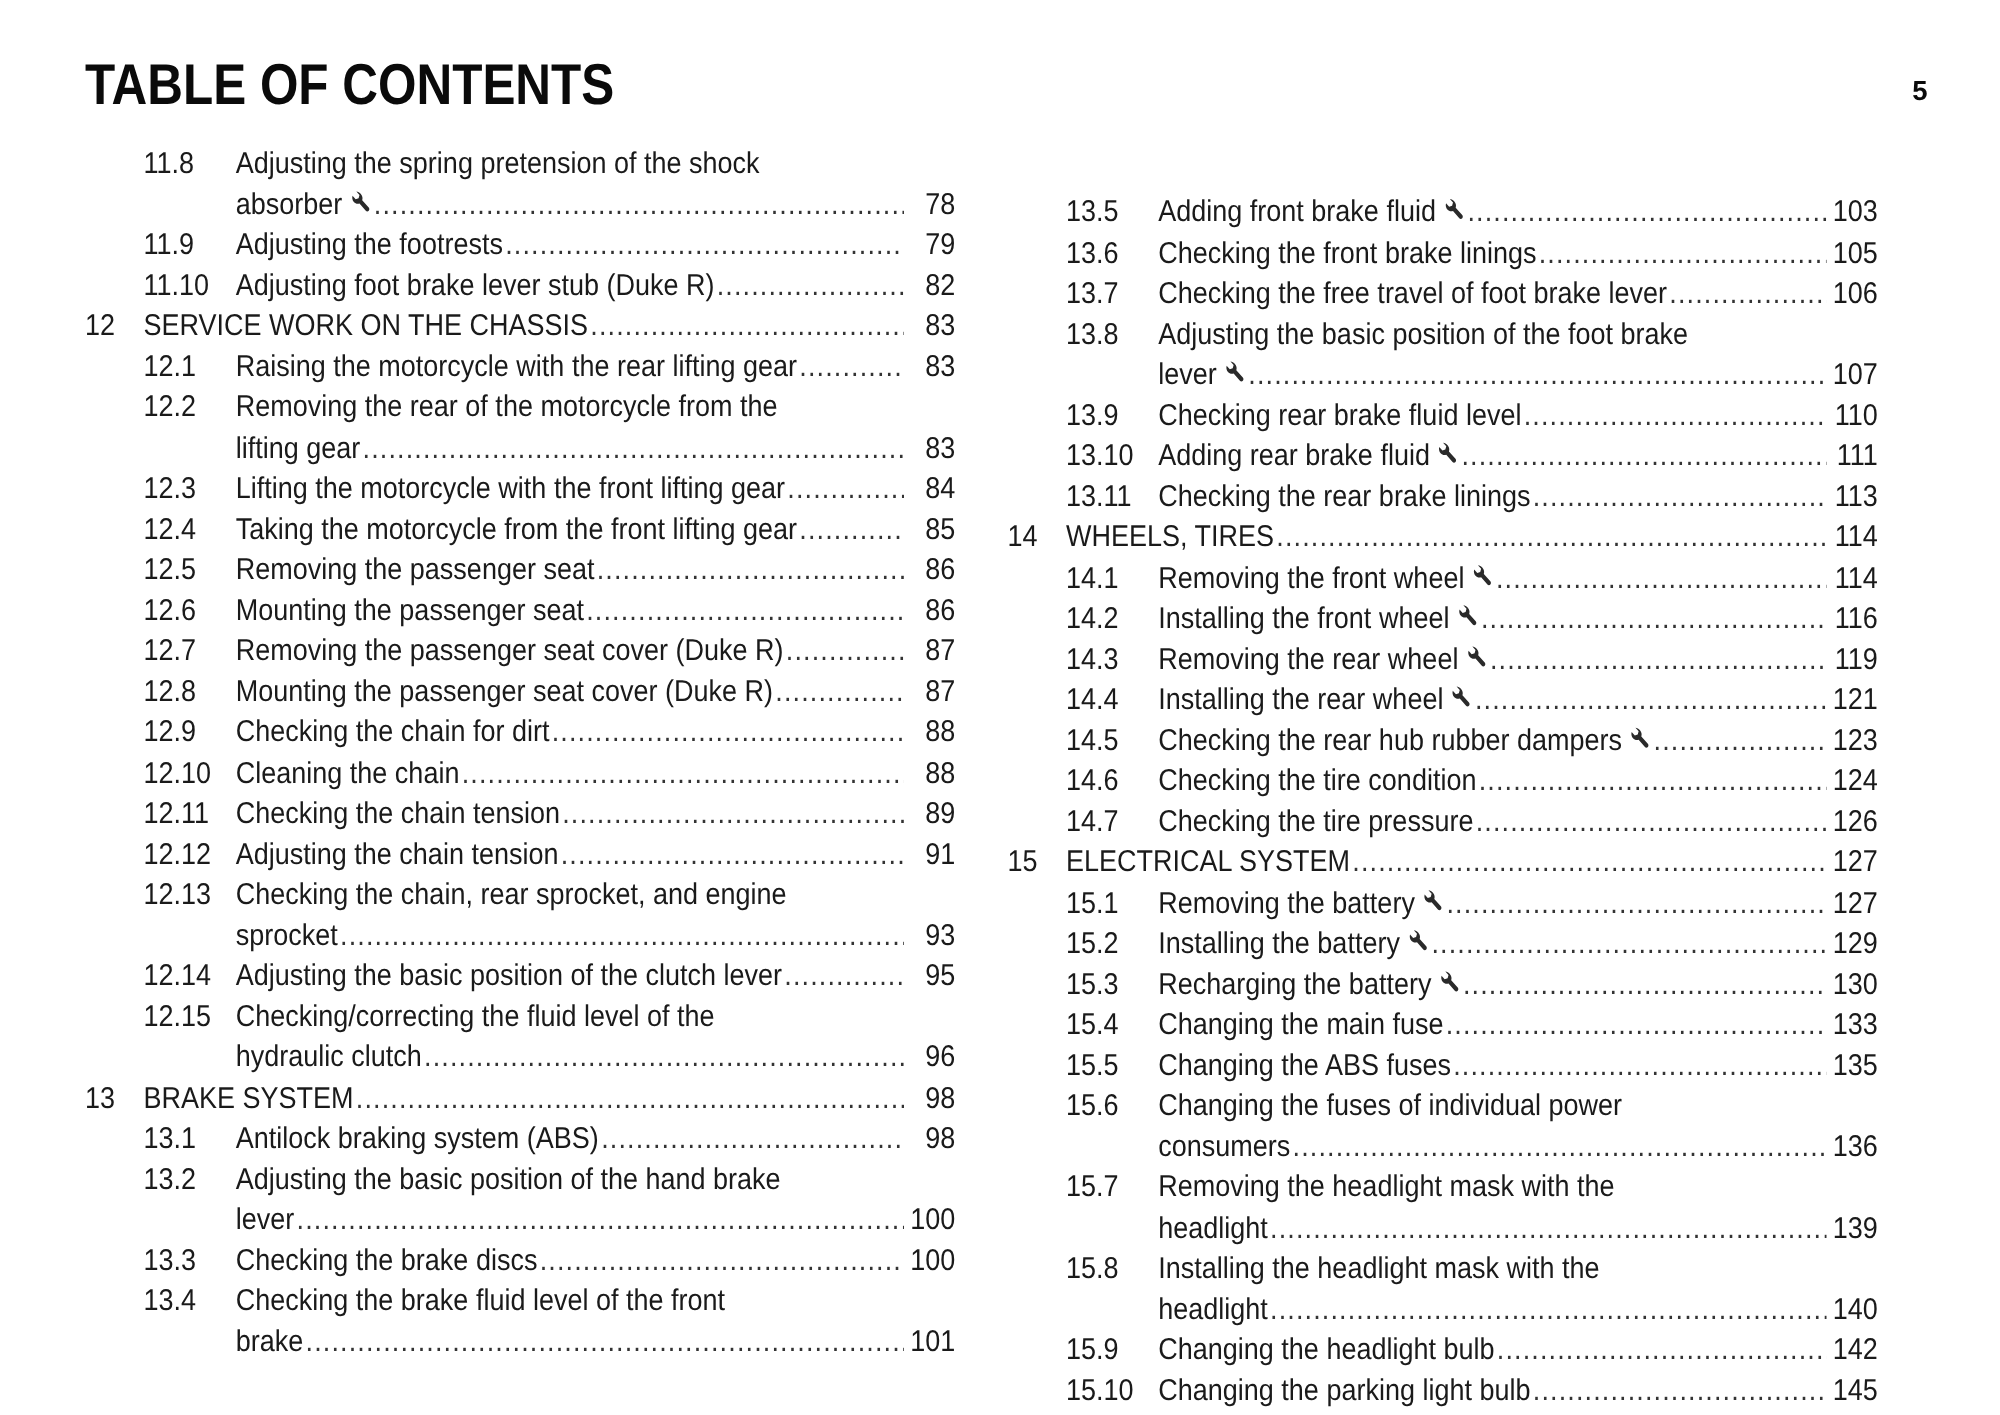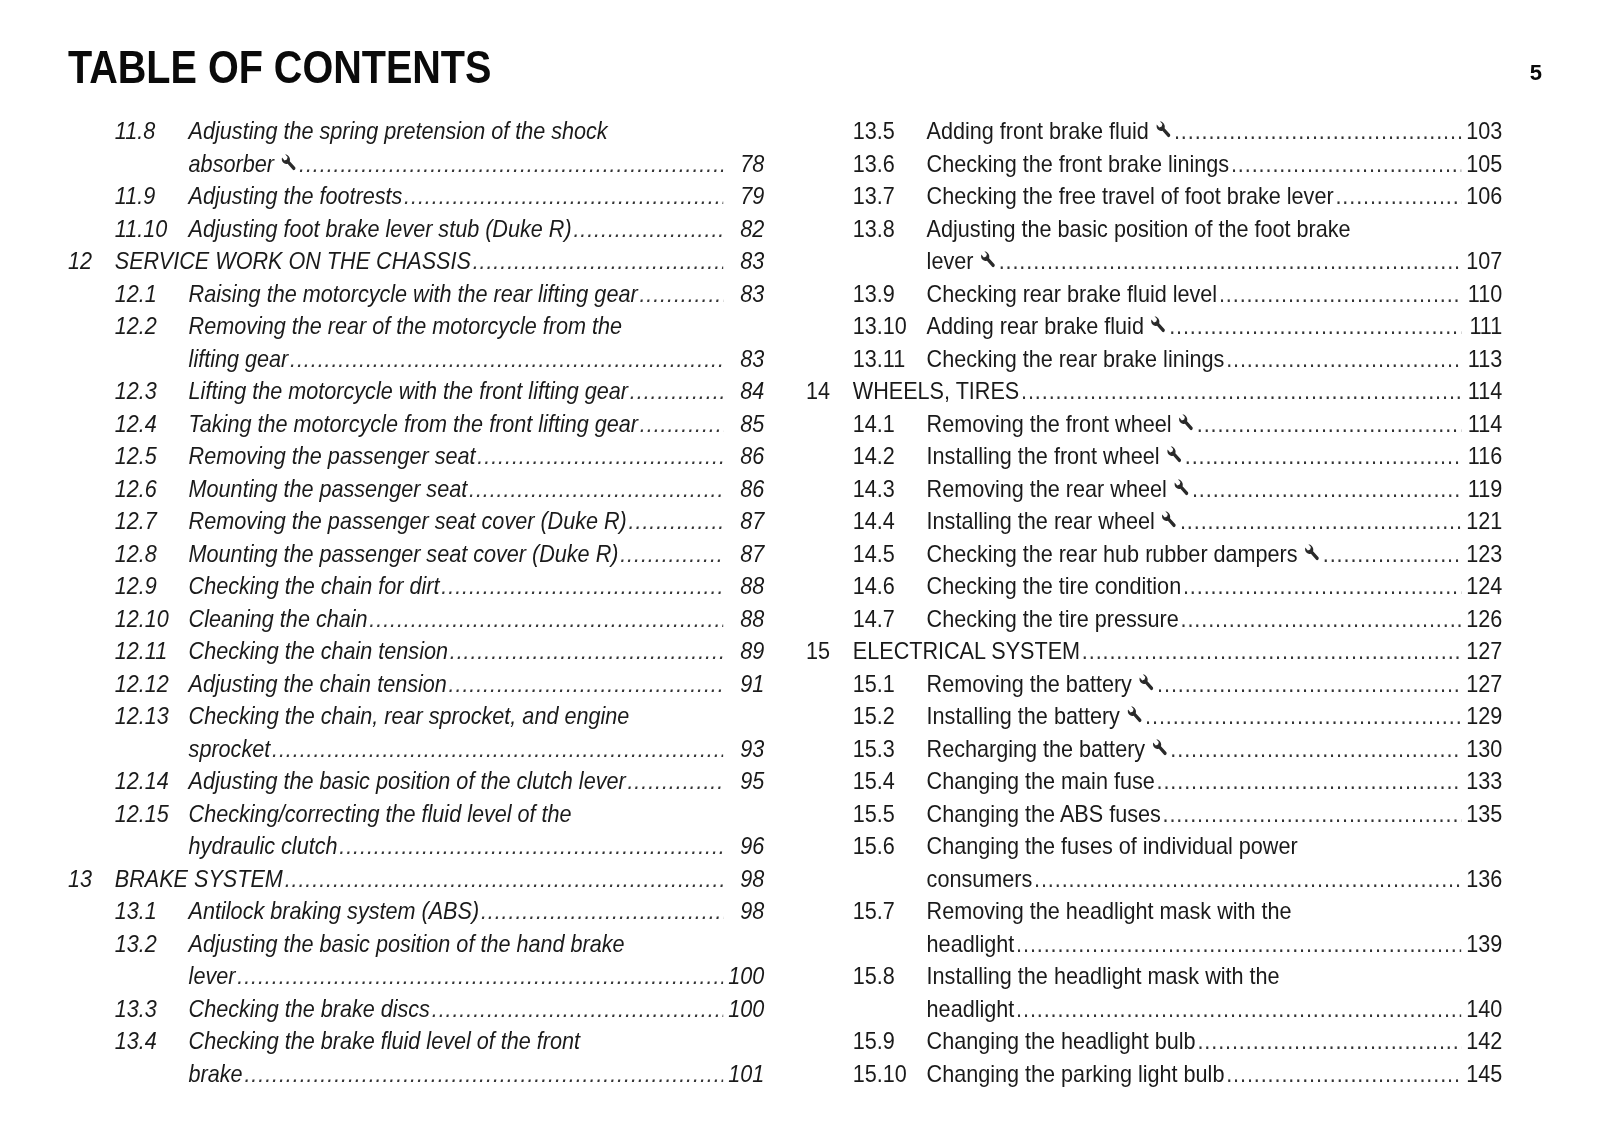--- a/index.html
+++ b/index.html
@@ -14,22 +14,22 @@
     font-weight: bold; font-size: 46px; letter-spacing: 0px;
     transform: scaleX(0.86); transform-origin: left top;
     color: #0a0a0a;
   }
   .page-number {
     position: absolute; right: 58px; top: 60px;
     font-family: "Liberation Sans", sans-serif;
     font-weight: bold; font-size: 22px; color: #0a0a0a;
   }
   .col { position: absolute; top: 115px; }
-  .col-left { left: 68px; width: 697px; font-style: italic; }
-  .col-right { left: 806px; width: 697px; }
+  .col-left { left: 68px; width: 697px; }
+  .col-right { left: 806px; width: 697px; margin-top: 39px; }
   .entry { position: relative; font-size: 24px; line-height: 32.5px; }
   .entry .row { display: flex; align-items: baseline; white-space: nowrap; }
   .num { flex: 0 0 auto; }
   .chapter .num { width: 52px; }
   .section .num { width: 82px; margin-left: 52px; }
   .title-text { flex: 0 0 auto; }
   .wrap-line { margin-left: 134px; }
   .leader {
     flex: 1 1 auto; overflow: hidden; white-space: nowrap;
     margin: 0 6px 0 2px; color: #333;

